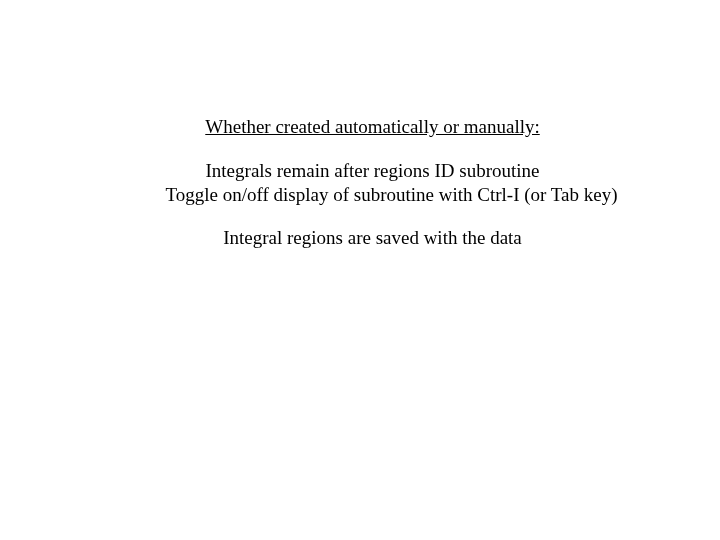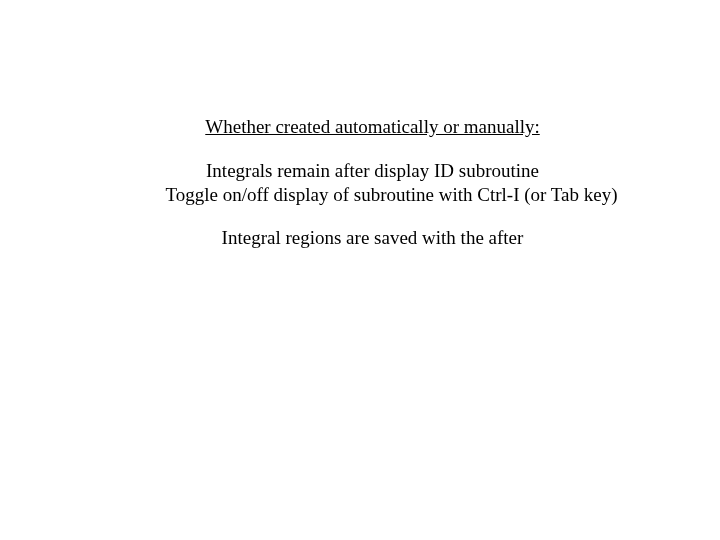--- a/index.html
+++ b/index.html
@@ -29,21 +29,21 @@
   }
 </style>
 </head>
 <body>
 
 <div class="page">
 
   <div class="heading">Whether created automatically or manually:</div>
 
   <div class="block">
-    <div>Integrals remain after display ID subroutine</div>
+    <div>Integrals remain after regions ID subroutine</div>
     <div class="indent">Toggle on/off display of subroutine with Ctrl-I (or Tab key)</div>
   </div>
 
 
-  <div class="block">Integral regions are saved with the after</div>
+  <div class="block">Integral regions are saved with the data</div>
 
 
 </div>
 
 </body></html>

